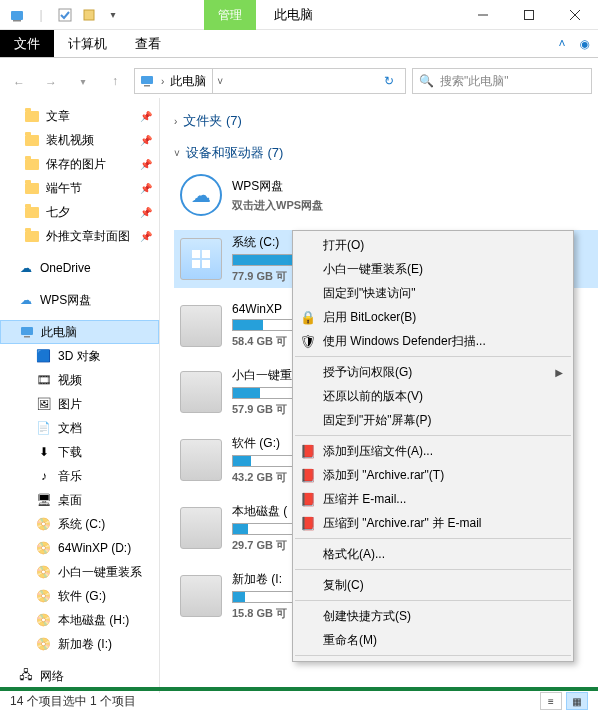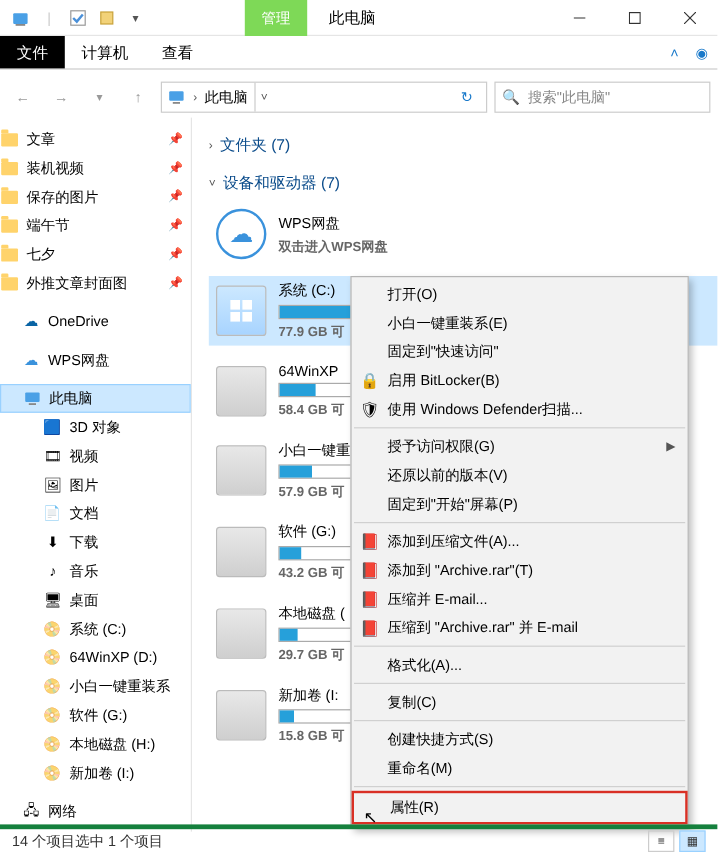--- a/index.html
+++ b/index.html
@@ -28,21 +28,21 @@
 .addr-bar .crumb-arrow { color: #555; font-size: 10px; }
 .addr-bar .refresh { margin-left: auto; width: 24px; text-align: center; color: #1979ca; }
 .addr-bar .dropdown-caret { color: #555; font-size: 10px; padding: 0 4px; border-left: 1px solid #ccc; height: 100%; display: flex; align-items: center; }
 .search-box { width: 180px; height: 26px; border: 1px solid #ccc; display: flex; align-items: center; padding: 0 6px; color: #888; gap: 6px; }
 
 
 .main { display: flex; height: 595px; }
 
 
 .tree { width: 160px; border-right: 1px solid #e5e5e5; overflow: hidden; padding-top: 6px; }
-.tree-item { display: flex; align-items: center; height: 24px; gap: 6px; font-size: 12px; white-space: nowrap; }
+.tree-item { display: flex; align-items: center; height: 24px; padding-left: 24px; gap: 6px; font-size: 12px; white-space: nowrap; }
 .tree-item.top { padding-left: 18px; }
 .tree-item.sel { background: #cce8ff; border: 1px solid #99d1ff; }
 .tree-item .pin { margin-left: auto; margin-right: 6px; color: #999; font-size: 10px; }
 .tree-spacer { height: 8px; }
 .ticon { width: 16px; height: 16px; display: inline-flex; align-items: center; justify-content: center; font-size: 12px; }
 .folder-icon { background: #ffd36b; width: 14px; height: 11px; border-radius: 1px; position: relative; }
 .folder-icon::before { content: ''; position: absolute; top: -3px; left: 0; width: 6px; height: 3px; background: #ffd36b; border-radius: 1px 1px 0 0; }
 
 
 .content { flex: 1; padding: 8px 0 0 14px; position: relative; }
@@ -426,24 +426,20 @@
       <span>复制(C)</span>
     </div>
     <div class="ctx-sep"></div>
     <div class="ctx-item">
       <span>创建快捷方式(S)</span>
     </div>
     <div class="ctx-item">
       <span>重命名(M)</span>
     </div>
     <div class="ctx-sep"></div>
-    <div class="ctx-item highlight">
-      <span>属性(R)</span>
-      <span style="position:absolute;left:8px;bottom:-4px;font-size:14px">↖</span>
-    </div>
   </div>
 
 <div class="status">
   <span>14 个项目</span>
   <span style="">选中 1 个项目</span>
   <div class="right-icons">
     <div class="vbtn">≡</div>
     <div class="vbtn active">▦</div>
   </div>
 </div>

